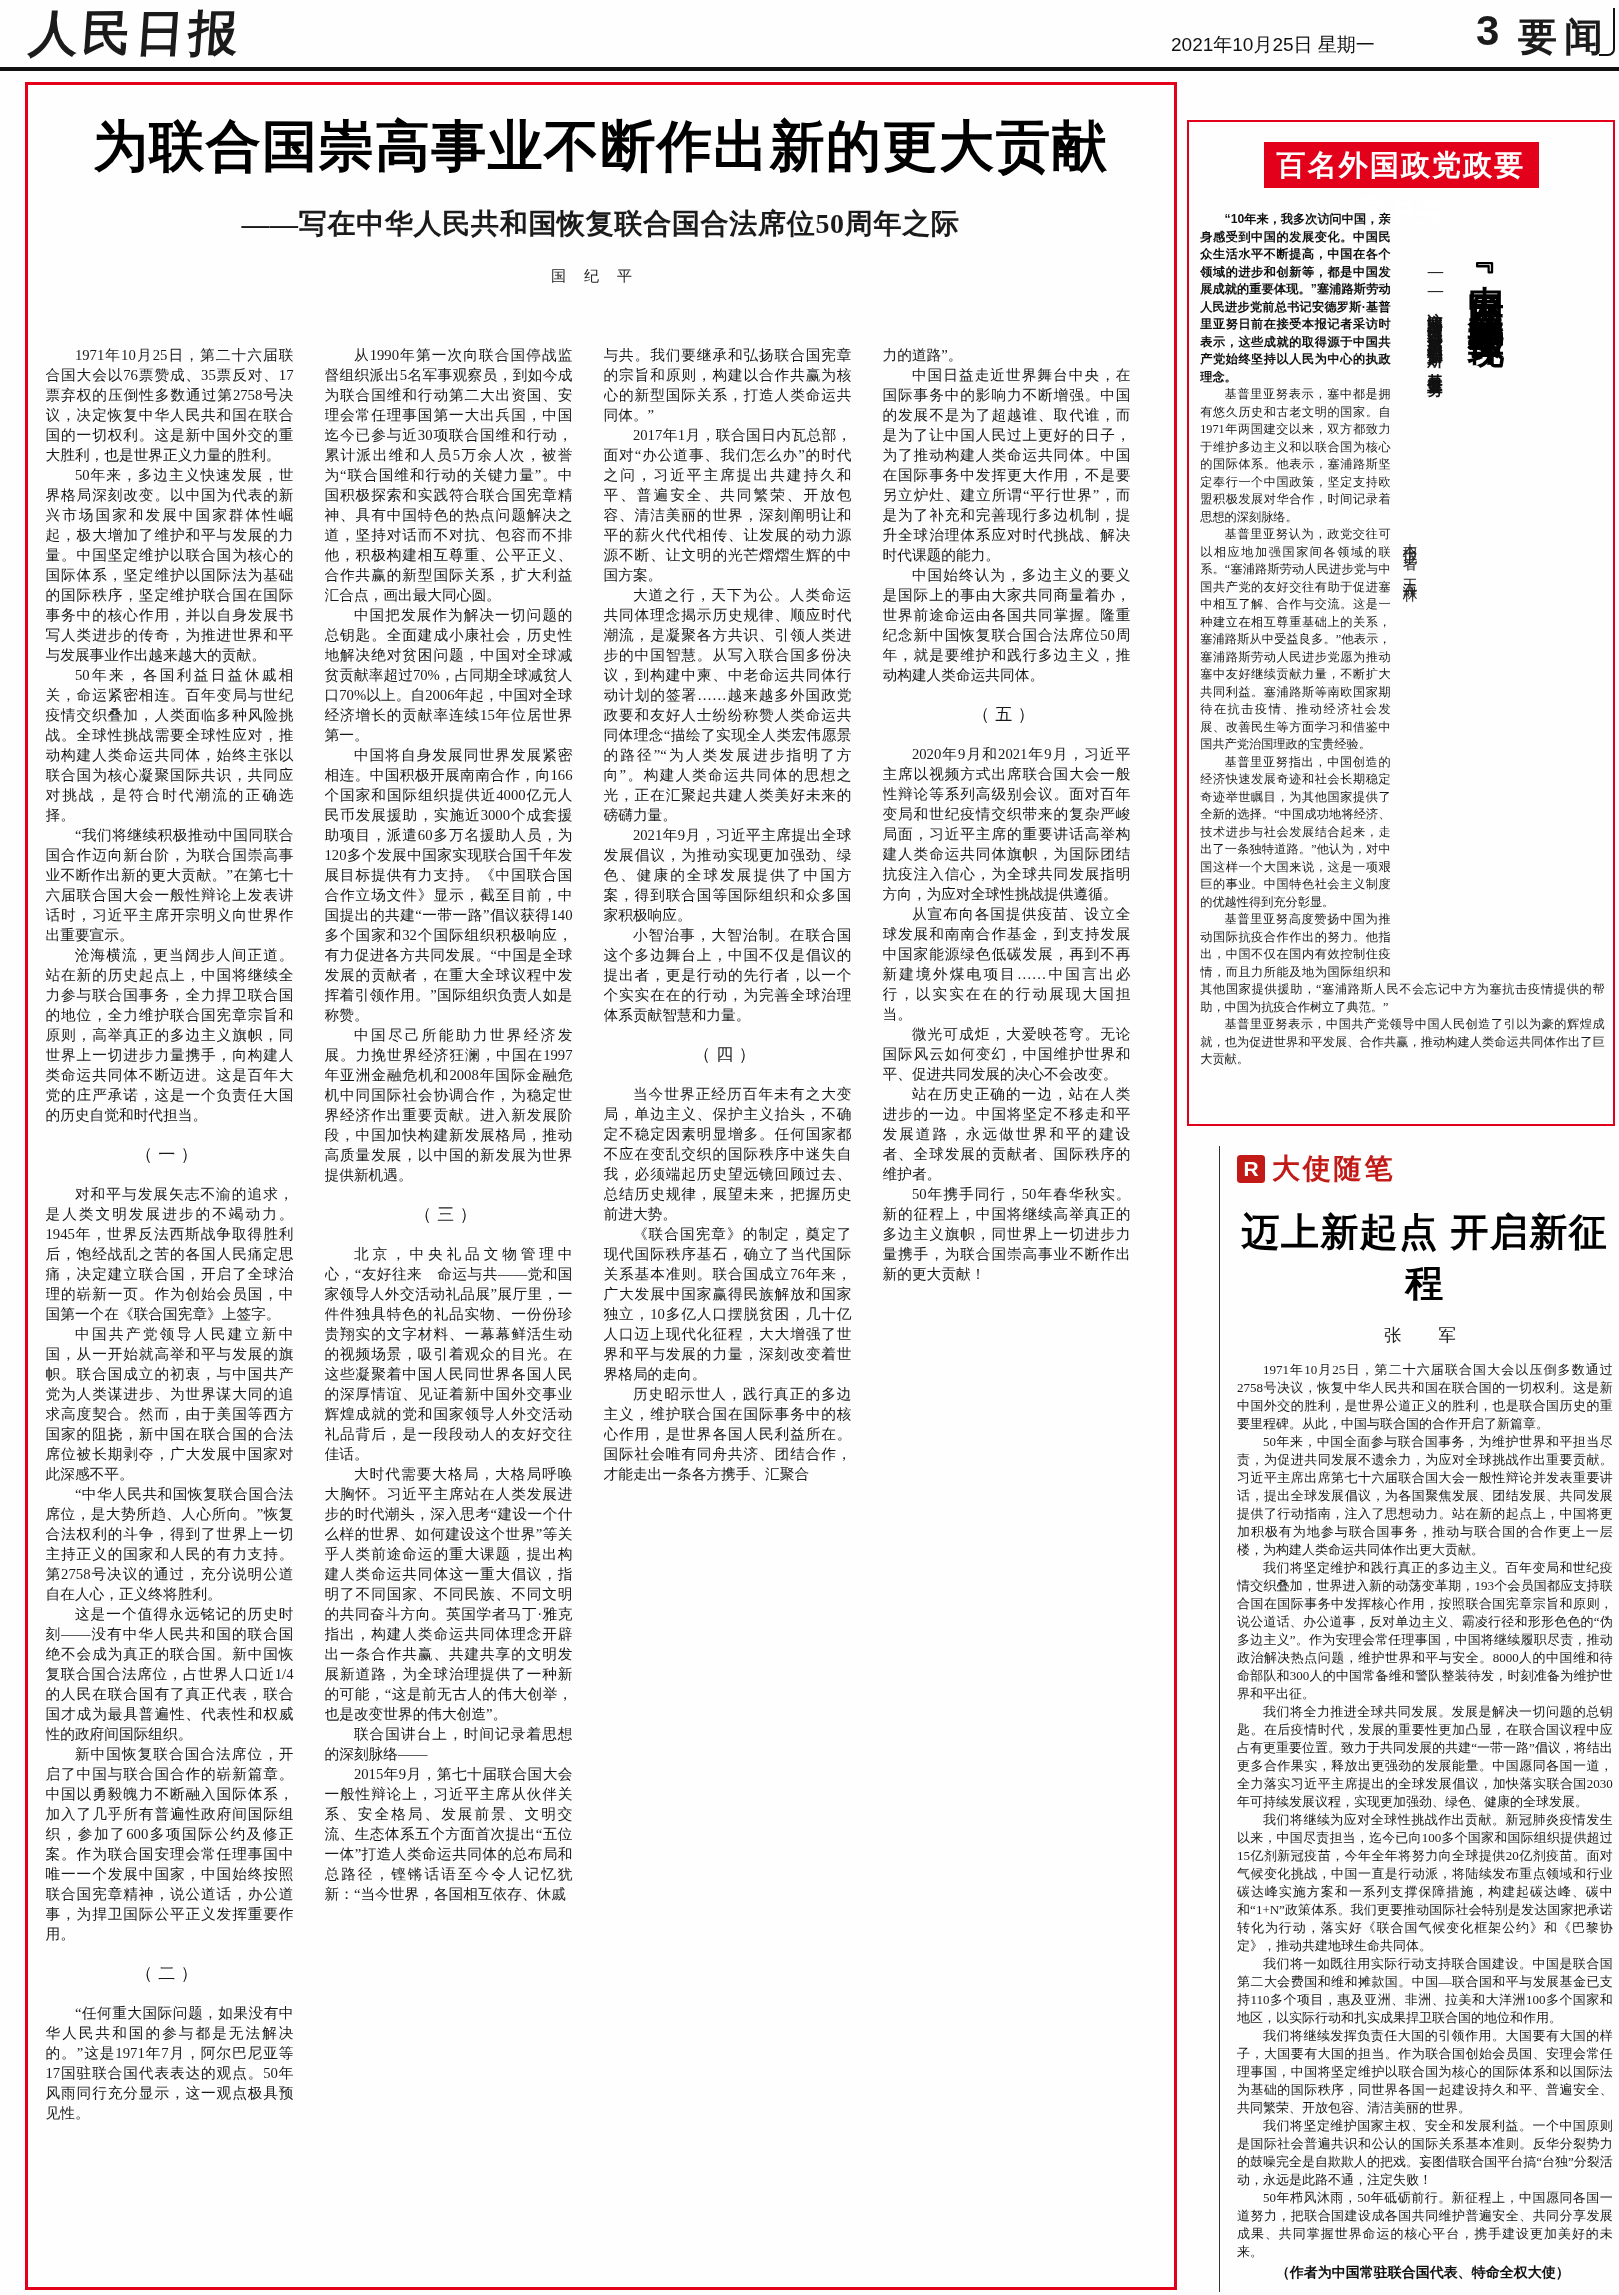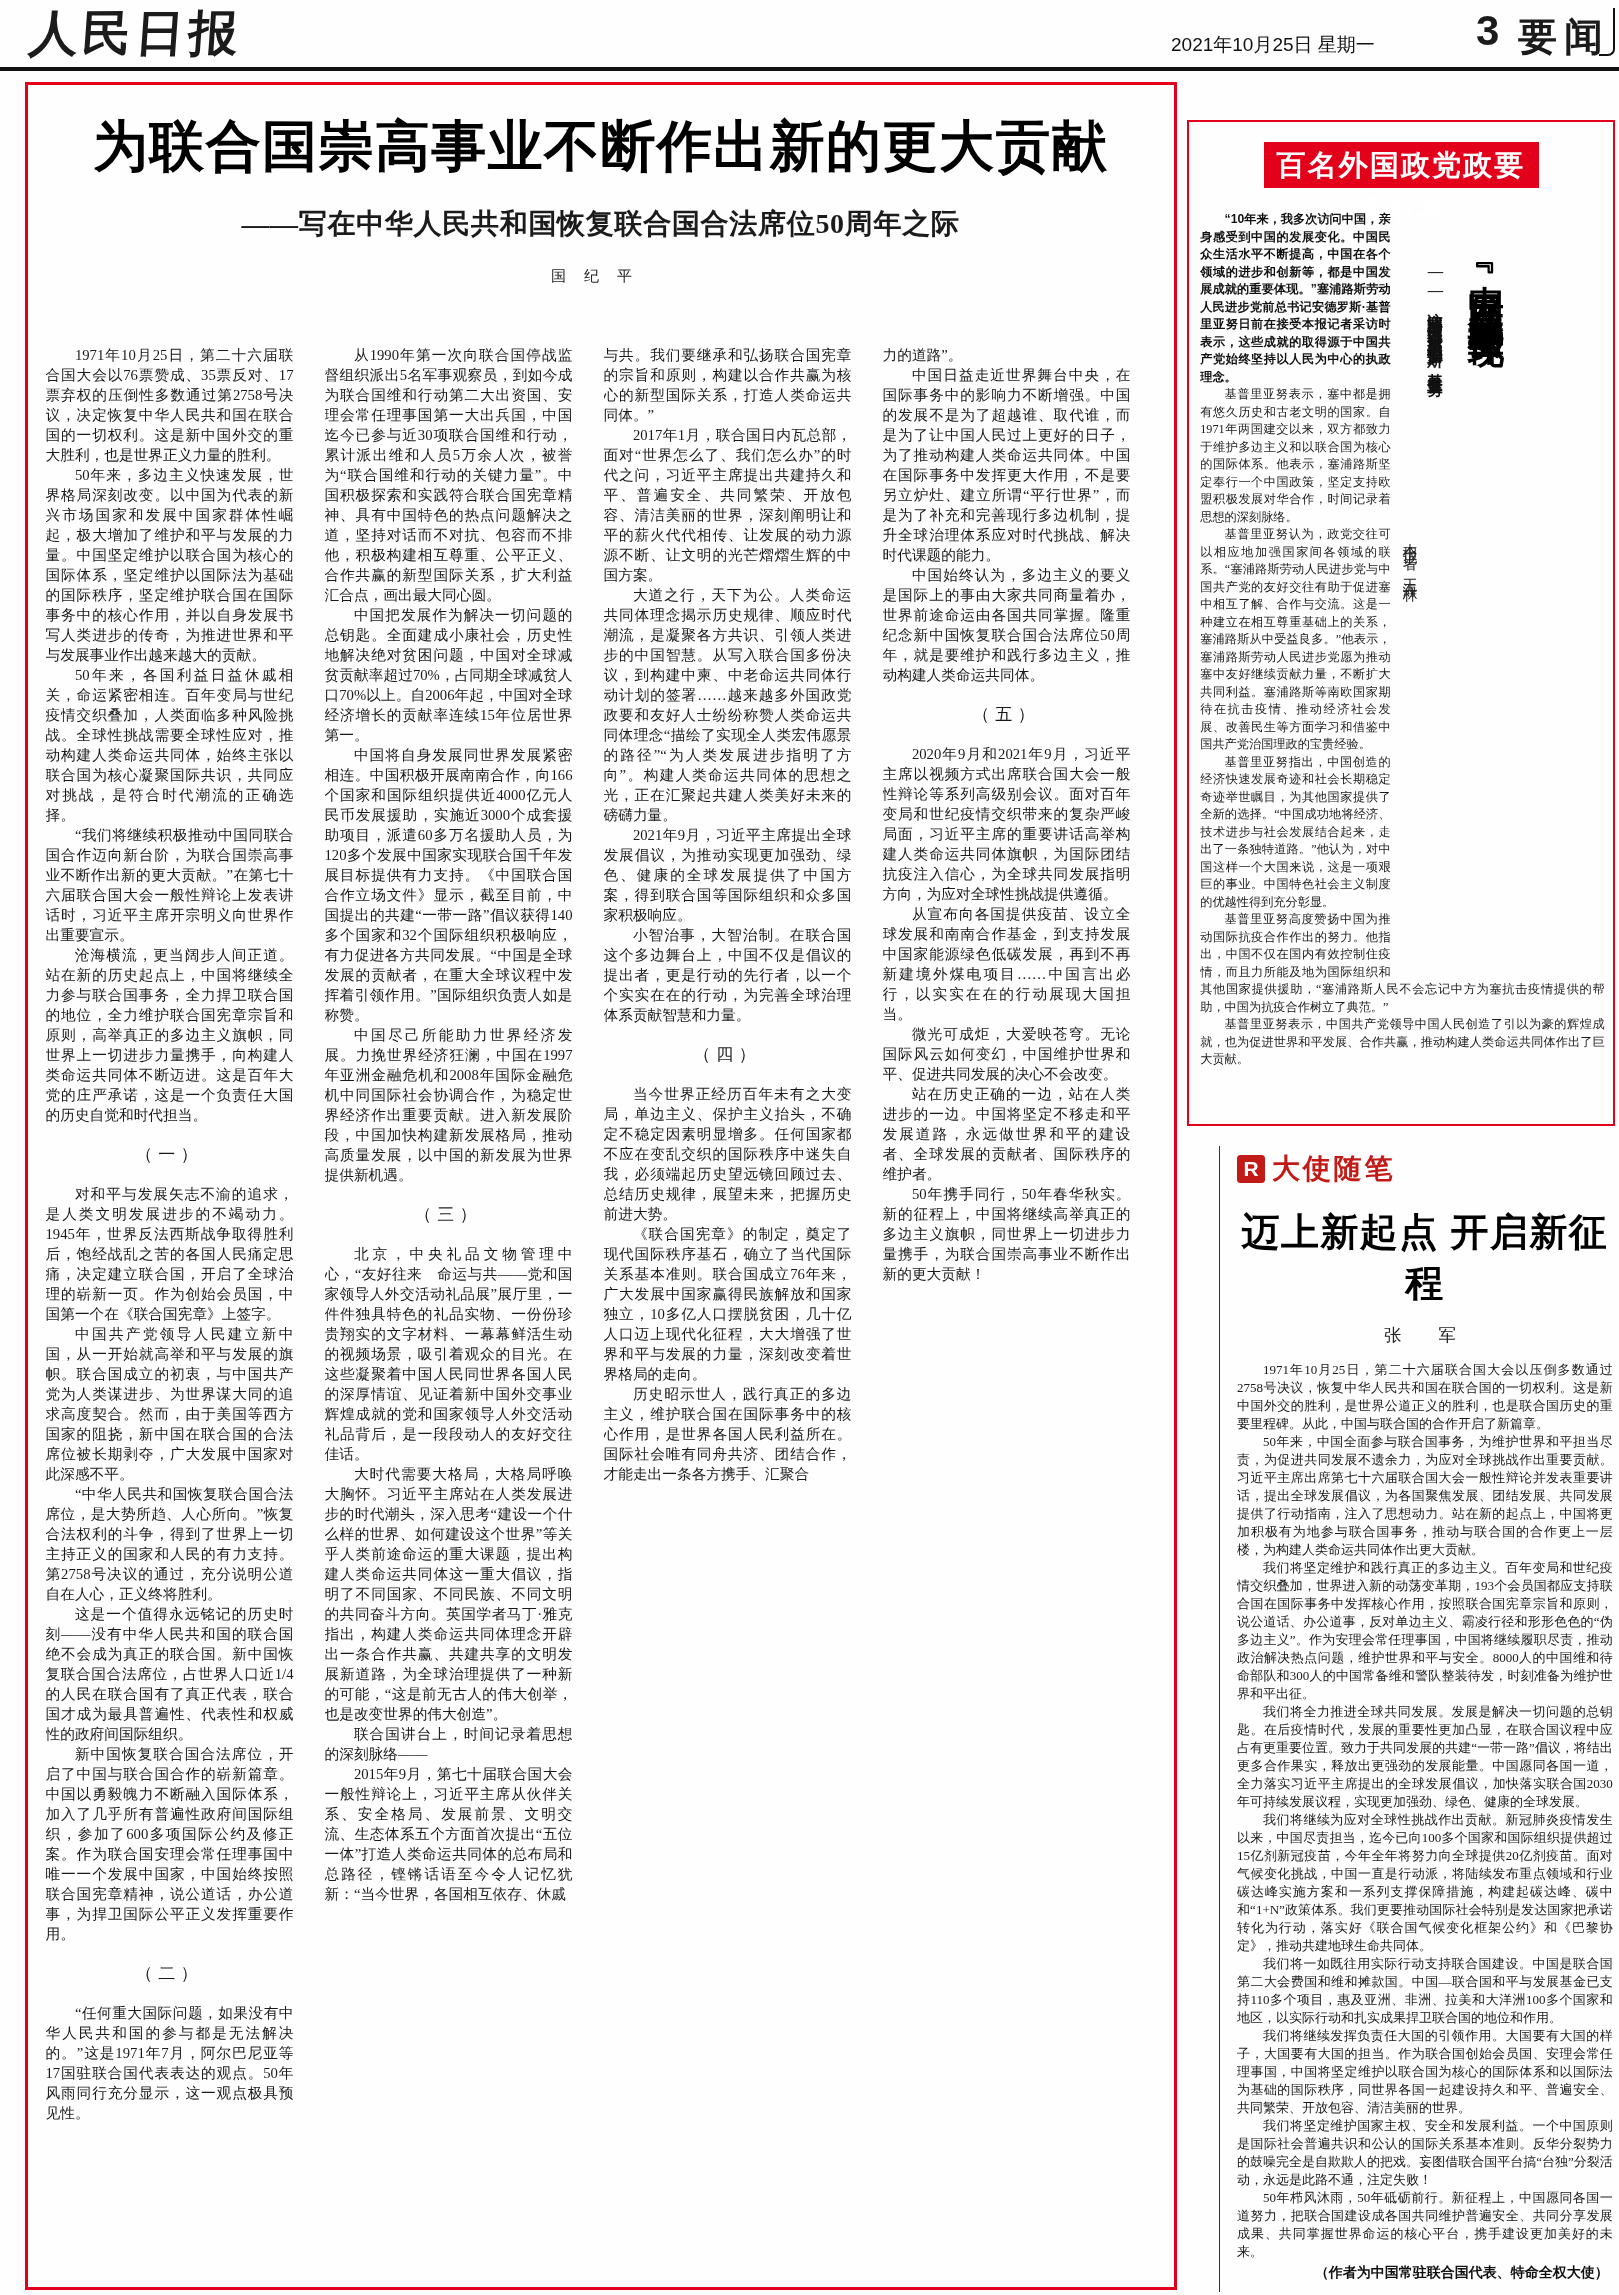--- a/index.html
+++ b/index.html
@@ -57,21 +57,21 @@
          border-left:1.4px solid #333;box-sizing:border-box;padding:5.6px 4.2px 0 17px;
          display:flex;flex-direction:column;}
   .essay-label{display:flex;align-items:center;height:34px;}
   .r-logo{width:28px;height:28px;background:#c21b17;color:#fff;border-radius:3.5px;
           display:flex;align-items:center;justify-content:center;font:900 21px "Liberation Sans","DejaVu Sans",sans-serif;}
   .essay-label-text{margin-left:7px;color:#c21b17;font:900 28px "Liberation Sans","DejaVu Sans",sans-serif;letter-spacing:2.8px;}
   .essay-title{text-align:center;margin:21px 0 2.8px;font:900 38px "Liberation Sans","DejaVu Sans",sans-serif;letter-spacing:1.4px;color:#000;}
   .essay-author{text-align:center;font-size:17.5px;letter-spacing:9.8px;margin:11.2px 0 14px;color:#222;}
   .essay-body{flex:1 1 auto;overflow:hidden;font-size:13px;line-height:18px;text-align:justify;color:#191919;}
   .essay-body .para{text-indent:2em;margin:0;}
-  .essay-footer{flex:0 0 auto;text-align:right;font:700 14px "Liberation Sans","DejaVu Sans",sans-serif;
+  .essay-footer{flex:0 0 auto;text-align:center;font:700 14px "Liberation Sans","DejaVu Sans",sans-serif;
                 padding:5.6px 4.2px 9.8px 0;color:#111;}
 </style>
 </head>
 <body>
 
 <div class="page">
 
   <header class="masthead">
     <div class="paper-name">人民日报</div>
     <div class="mh-date">2021年10月25日  星期一</div>
@@ -107,21 +107,21 @@
           <div class="para">中国将自身发展同世界发展紧密相连。中国积极开展南南合作，向166个国家和国际组织提供近4000亿元人民币发展援助，实施近3000个成套援助项目，派遣60多万名援助人员，为120多个发展中国家实现联合国千年发展目标提供有力支持。《中国联合国合作立场文件》显示，截至目前，中国提出的共建“一带一路”倡议获得140多个国家和32个国际组织积极响应，有力促进各方共同发展。“中国是全球发展的贡献者，在重大全球议程中发挥着引领作用。”国际组织负责人如是称赞。</div>
           <div class="para">中国尽己所能助力世界经济发展。力挽世界经济狂澜，中国在1997年亚洲金融危机和2008年国际金融危机中同国际社会协调合作，为稳定世界经济作出重要贡献。进入新发展阶段，中国加快构建新发展格局，推动高质量发展，以中国的新发展为世界提供新机遇。</div>
           <div class="sec-mark">（三）</div>
           <div class="para">北京，中央礼品文物管理中心，“友好往来　命运与共——党和国家领导人外交活动礼品展”展厅里，一件件独具特色的礼品实物、一份份珍贵翔实的文字材料、一幕幕鲜活生动的视频场景，吸引着观众的目光。在这些凝聚着中国人民同世界各国人民的深厚情谊、见证着新中国外交事业辉煌成就的党和国家领导人外交活动礼品背后，是一段段动人的友好交往佳话。</div>
           <div class="para">大时代需要大格局，大格局呼唤大胸怀。习近平主席站在人类发展进步的时代潮头，深入思考“建设一个什么样的世界、如何建设这个世界”等关乎人类前途命运的重大课题，提出构建人类命运共同体这一重大倡议，指明了不同国家、不同民族、不同文明的共同奋斗方向。英国学者马丁·雅克指出，构建人类命运共同体理念开辟出一条合作共赢、共建共享的文明发展新道路，为全球治理提供了一种新的可能，“这是前无古人的伟大创举，也是改变世界的伟大创造”。</div>
           <div class="para">联合国讲台上，时间记录着思想的深刻脉络——</div>
           <div class="para">2015年9月，第七十届联合国大会一般性辩论上，习近平主席从伙伴关系、安全格局、发展前景、文明交流、生态体系五个方面首次提出“五位一体”打造人类命运共同体的总布局和总路径，铿锵话语至今令人记忆犹新：“当今世界，各国相互依存、休戚</div>
         </div>
       <div class="col">
           <div class="para noind">与共。我们要继承和弘扬联合国宪章的宗旨和原则，构建以合作共赢为核心的新型国际关系，打造人类命运共同体。”</div>
-          <div class="para">2017年1月，联合国日内瓦总部，面对“世界怎么了、我们怎么办”的时代之问，习近平主席提出共建持久和平、普遍安全、共同繁荣、开放包容、清洁美丽的世界，深刻阐明让和平的薪火代代相传、让发展的动力源源不断、让文明的光芒熠熠生辉的中国方案。</div>
+          <div class="para">2017年1月，联合国日内瓦总部，面对“办公道事、我们怎么办”的时代之问，习近平主席提出共建持久和平、普遍安全、共同繁荣、开放包容、清洁美丽的世界，深刻阐明让和平的薪火代代相传、让发展的动力源源不断、让文明的光芒熠熠生辉的中国方案。</div>
           <div class="para">大道之行，天下为公。人类命运共同体理念揭示历史规律、顺应时代潮流，是凝聚各方共识、引领人类进步的中国智慧。从写入联合国多份决议，到构建中柬、中老命运共同体行动计划的签署……越来越多外国政党政要和友好人士纷纷称赞人类命运共同体理念“描绘了实现全人类宏伟愿景的路径”“为人类发展进步指明了方向”。构建人类命运共同体的思想之光，正在汇聚起共建人类美好未来的磅礴力量。</div>
           <div class="para">2021年9月，习近平主席提出全球发展倡议，为推动实现更加强劲、绿色、健康的全球发展提供了中国方案，得到联合国等国际组织和众多国家积极响应。</div>
           <div class="para">小智治事，大智治制。在联合国这个多边舞台上，中国不仅是倡议的提出者，更是行动的先行者，以一个个实实在在的行动，为完善全球治理体系贡献智慧和力量。</div>
           <div class="sec-mark">（四）</div>
           <div class="para">当今世界正经历百年未有之大变局，单边主义、保护主义抬头，不确定不稳定因素明显增多。任何国家都不应在变乱交织的国际秩序中迷失自我，必须端起历史望远镜回顾过去、总结历史规律，展望未来，把握历史前进大势。</div>
           <div class="para">《联合国宪章》的制定，奠定了现代国际秩序基石，确立了当代国际关系基本准则。联合国成立76年来，广大发展中国家赢得民族解放和国家独立，10多亿人口摆脱贫困，几十亿人口迈上现代化征程，大大增强了世界和平与发展的力量，深刻改变着世界格局的走向。</div>
           <div class="para">历史昭示世人，践行真正的多边主义，维护联合国在国际事务中的核心作用，是世界各国人民利益所在。国际社会唯有同舟共济、团结合作，才能走出一条各方携手、汇聚合</div>
         </div>
       <div class="col">
           <div class="para noind">力的道路”。</div>

